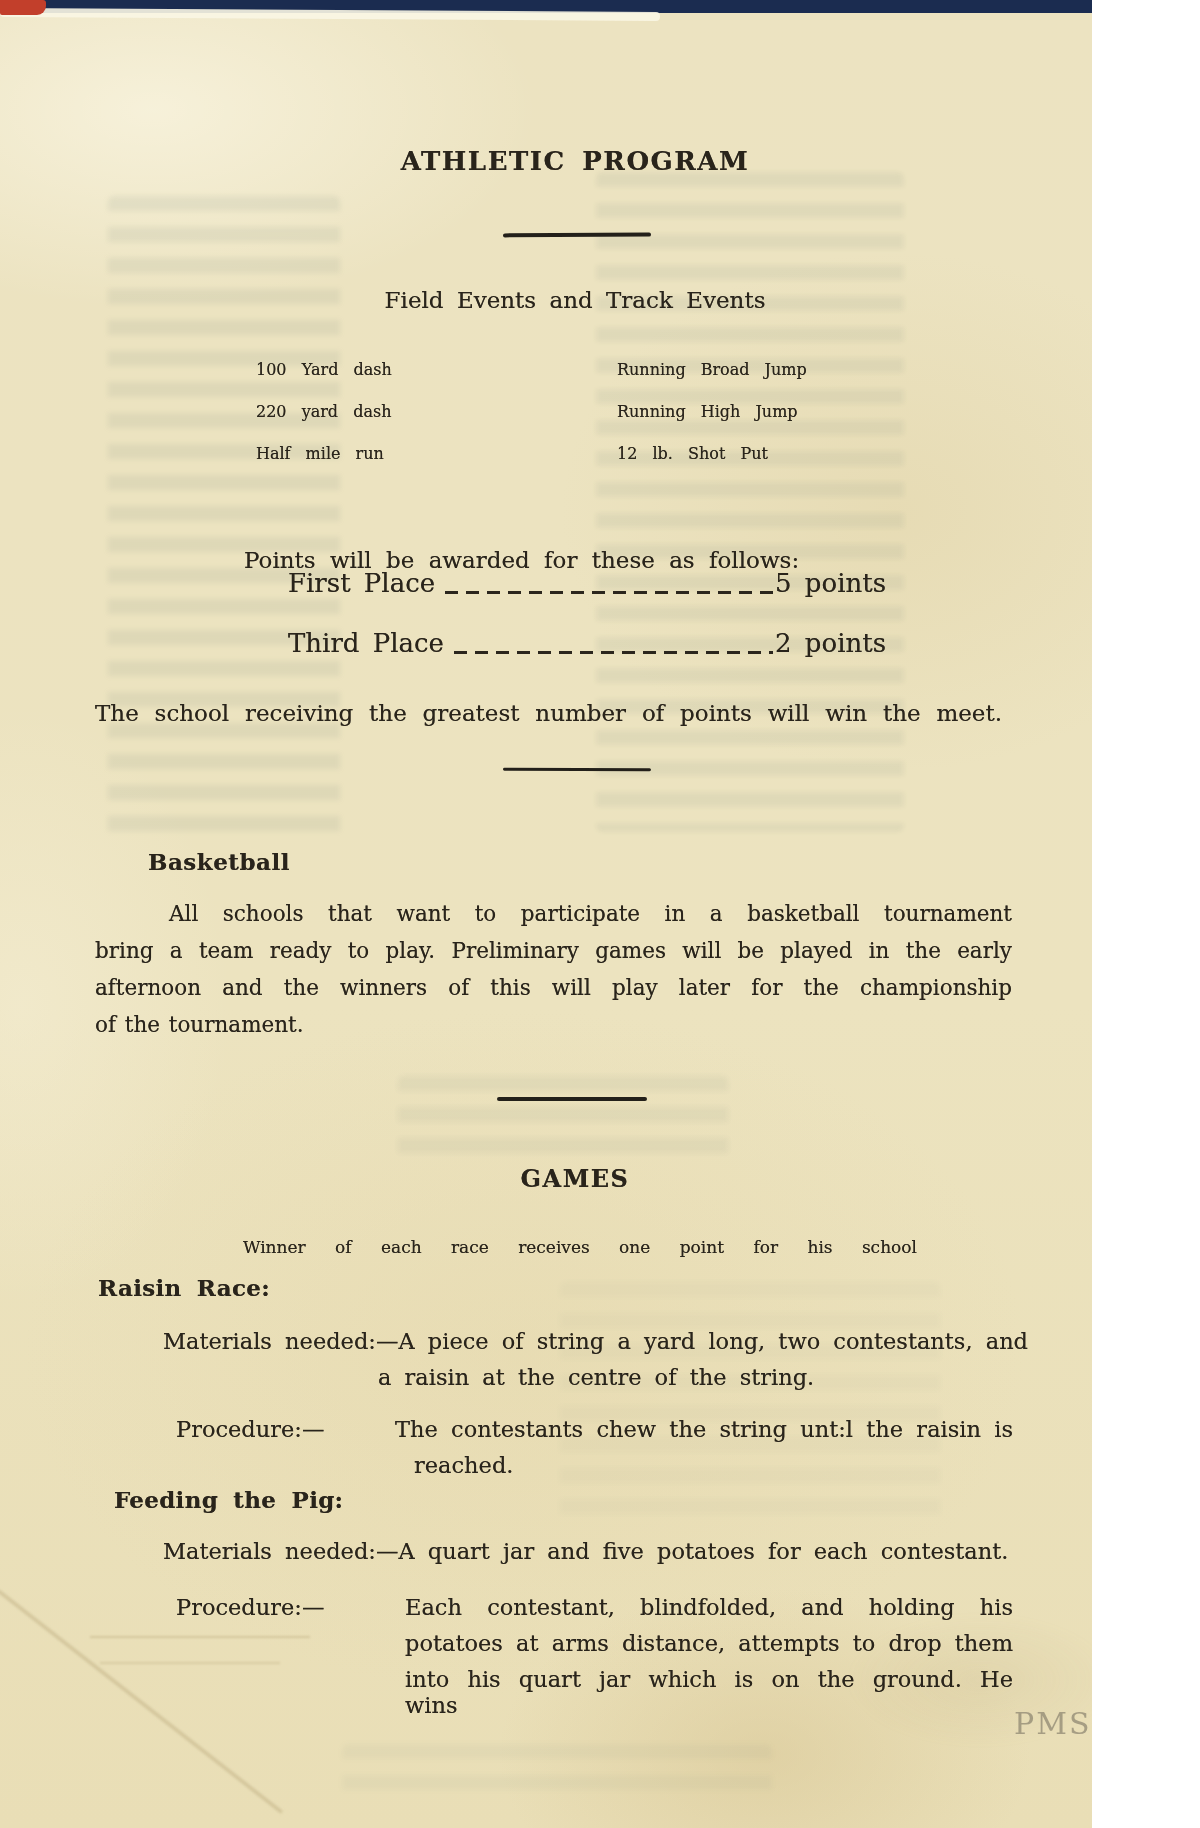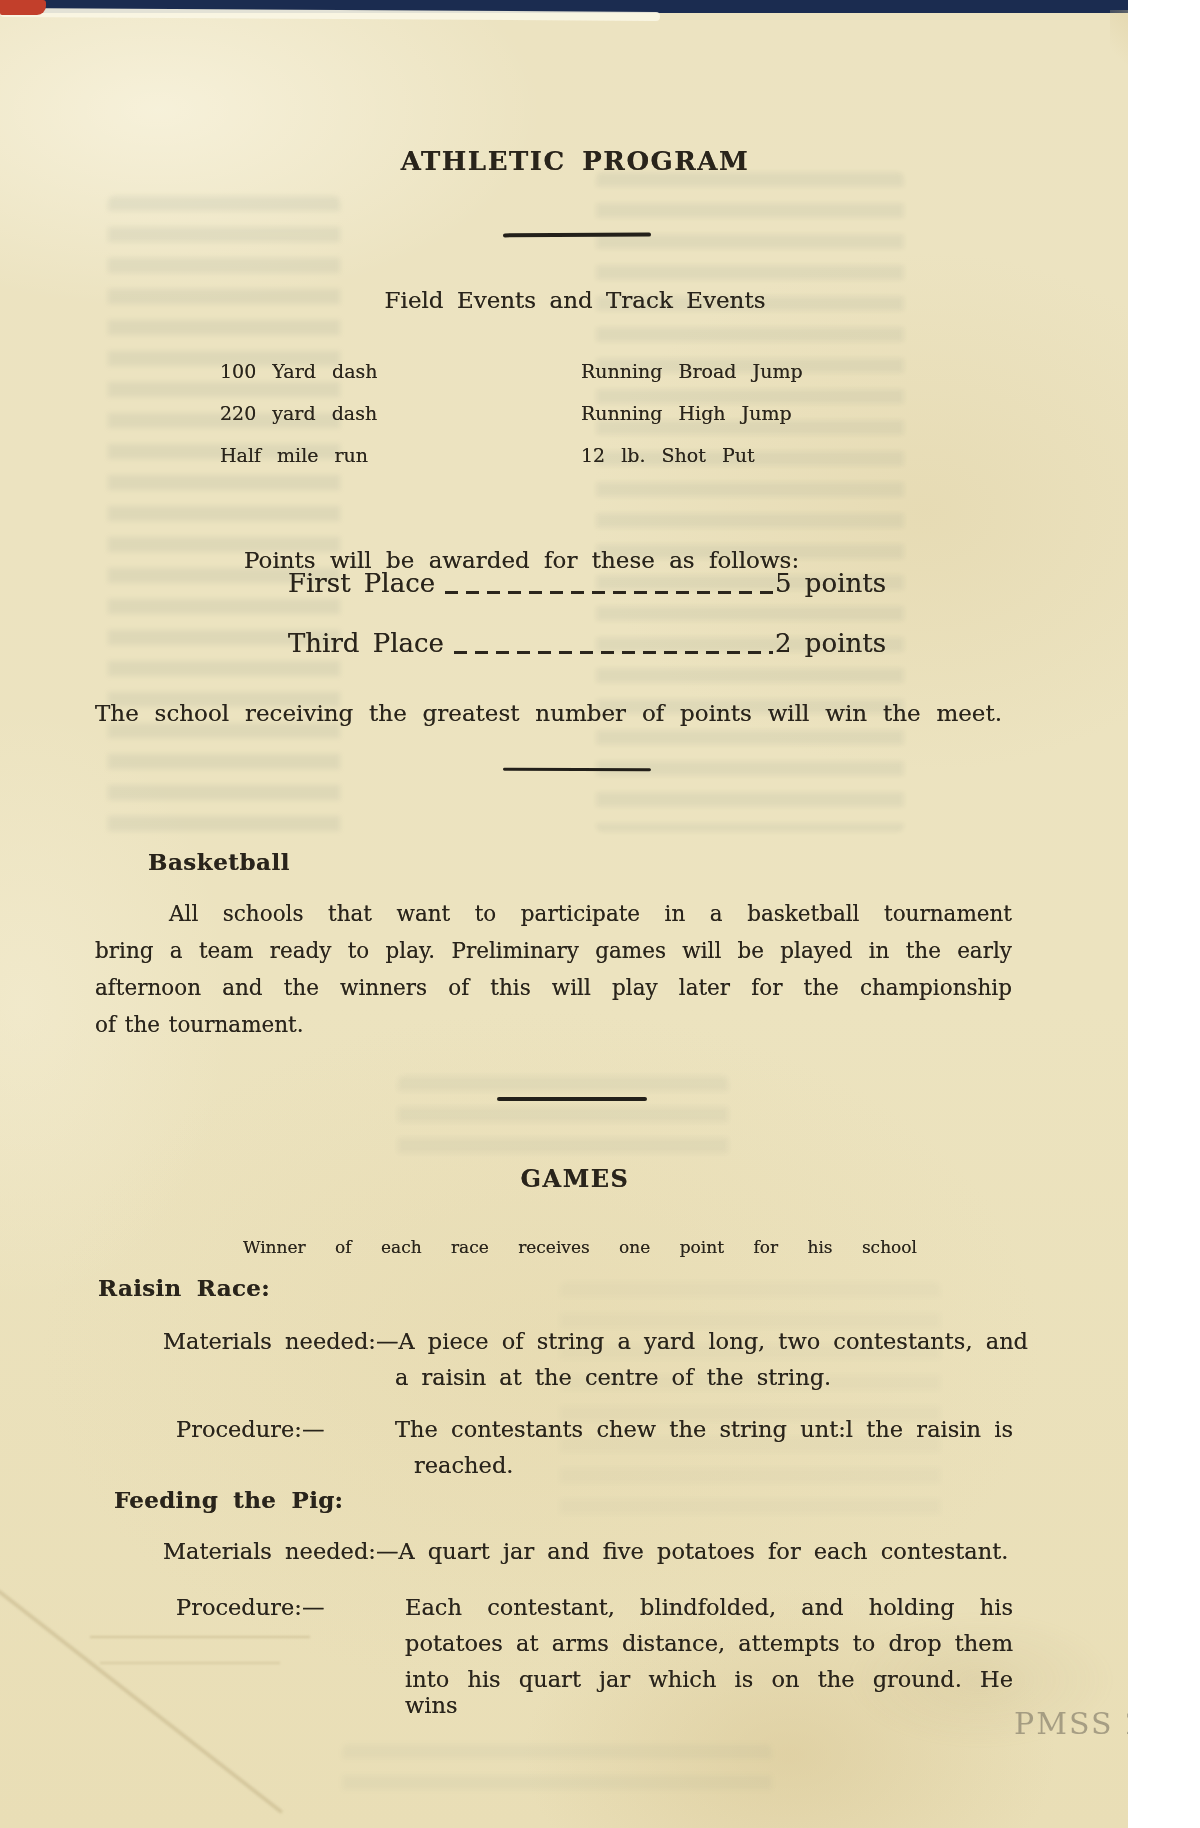--- a/index.html
+++ b/index.html
@@ -12,36 +12,35 @@
     overflow: hidden;
     font-family: "DejaVu Serif", serif;
     color: #29241b;
     background:
       radial-gradient(ellipse 620px 320px at 14% 6%, rgba(255,252,238,0.55), transparent 62%),
       radial-gradient(ellipse 540px 420px at 82% 28%, rgba(219,203,156,0.32), transparent 62%),
       radial-gradient(ellipse 760px 520px at 48% 74%, rgba(227,212,166,0.38), transparent 66%),
       radial-gradient(ellipse 430px 270px at 70% 96%, rgba(212,193,142,0.45), transparent 62%),
       radial-gradient(ellipse 350px 500px at 2% 55%, rgba(248,242,220,0.4), transparent 60%),
       linear-gradient(180deg, #ece3c1 0%, #ece3bf 55%, #e9deb6 100%);
-    padding-left: 36px;
   }
 
   .txt { position: absolute; white-space: nowrap; text-shadow: 0 0 0.6px rgba(41,36,27,0.65); }
   .centered { left: 0; width: 1150px; text-align: center; }
   .bold { font-weight: bold; }
 
   .title { top: 146px; font-size: 26px; font-weight: bold; letter-spacing: 1.5px; word-spacing: 6px; }
   .divider { position: absolute; height: 4px; background: #23201a; border-radius: 2px; }
   .d1 { left: 503px; top: 233px; width: 148px; transform: rotate(-0.3deg); }
   .d2 { left: 503px; top: 768px; width: 148px; height: 3px; transform: rotate(0.2deg); }
   .d3 { left: 497px; top: 1097px; width: 150px; }
 
   .ft-heading { top: 287px; font-size: 23px; word-spacing: 6px; }
 
-  .event { font-size: 19px; word-spacing: 10px; }
+  .event { font-size: 16px; word-spacing: 10px; margin-left: 36px; }
   .ev-l { left: 220px; }
   .ev-r { left: 581px; }
   .ev-row0 { top: 360px; } .ev-row1 { top: 402px; } .ev-row2 { top: 444px; }
 
   .points-intro { left: 244px; top: 506px; font-size: 23px; word-spacing: 7px; margin-top: 41px; }
 
   .place-row {
     position: absolute; left: 288px; width: 598px;
     display: flex; align-items: baseline; font-size: 26px; word-spacing: 5px;
     text-shadow: 0 0 0.6px rgba(41,36,27,0.65);
@@ -75,21 +74,21 @@
     left: 243px; top: 1237px; width: 674px; font-size: 17px; word-spacing: 3px;
     white-space: normal; text-align: justify; text-align-last: justify;
   }
 
   .game-title { font-size: 23px; word-spacing: 7px; letter-spacing: 0.3px; }
   .rr-heading { left: 98px; top: 1274px; }
   .fp-heading { left: 114px; top: 1486px; }
 
   .detail { font-size: 22.5px; word-spacing: 6px; }
   .rr-mat1 { left: 163px; top: 1328px; }
-  .rr-mat2 { left: 395px; top: 1364px; }
+  .rr-mat2 { left: 378px; top: 1364px; }
   .rr-proc-label { left: 176px; top: 1416px; }
   .rr-proc1 { left: 395px; top: 1416px; width: 618px; white-space: normal; text-align: justify; text-align-last: justify; }
   .rr-proc2 { left: 395px; top: 1452px; margin-left: 19px; }
   .fp-mat { left: 163px; top: 1538px; }
   .fp-proc-label { left: 176px; top: 1594px; }
   .fp-line { left: 405px; width: 608px; white-space: normal; text-align: justify; text-align-last: justify; }
   .fpl0 { top: 1594px; } .fpl1 { top: 1630px; } .fpl2 { top: 1666px; }
 
   .watermark {
     left: 1014px; top: 1706px; font-size: 30px; letter-spacing: 2px;

